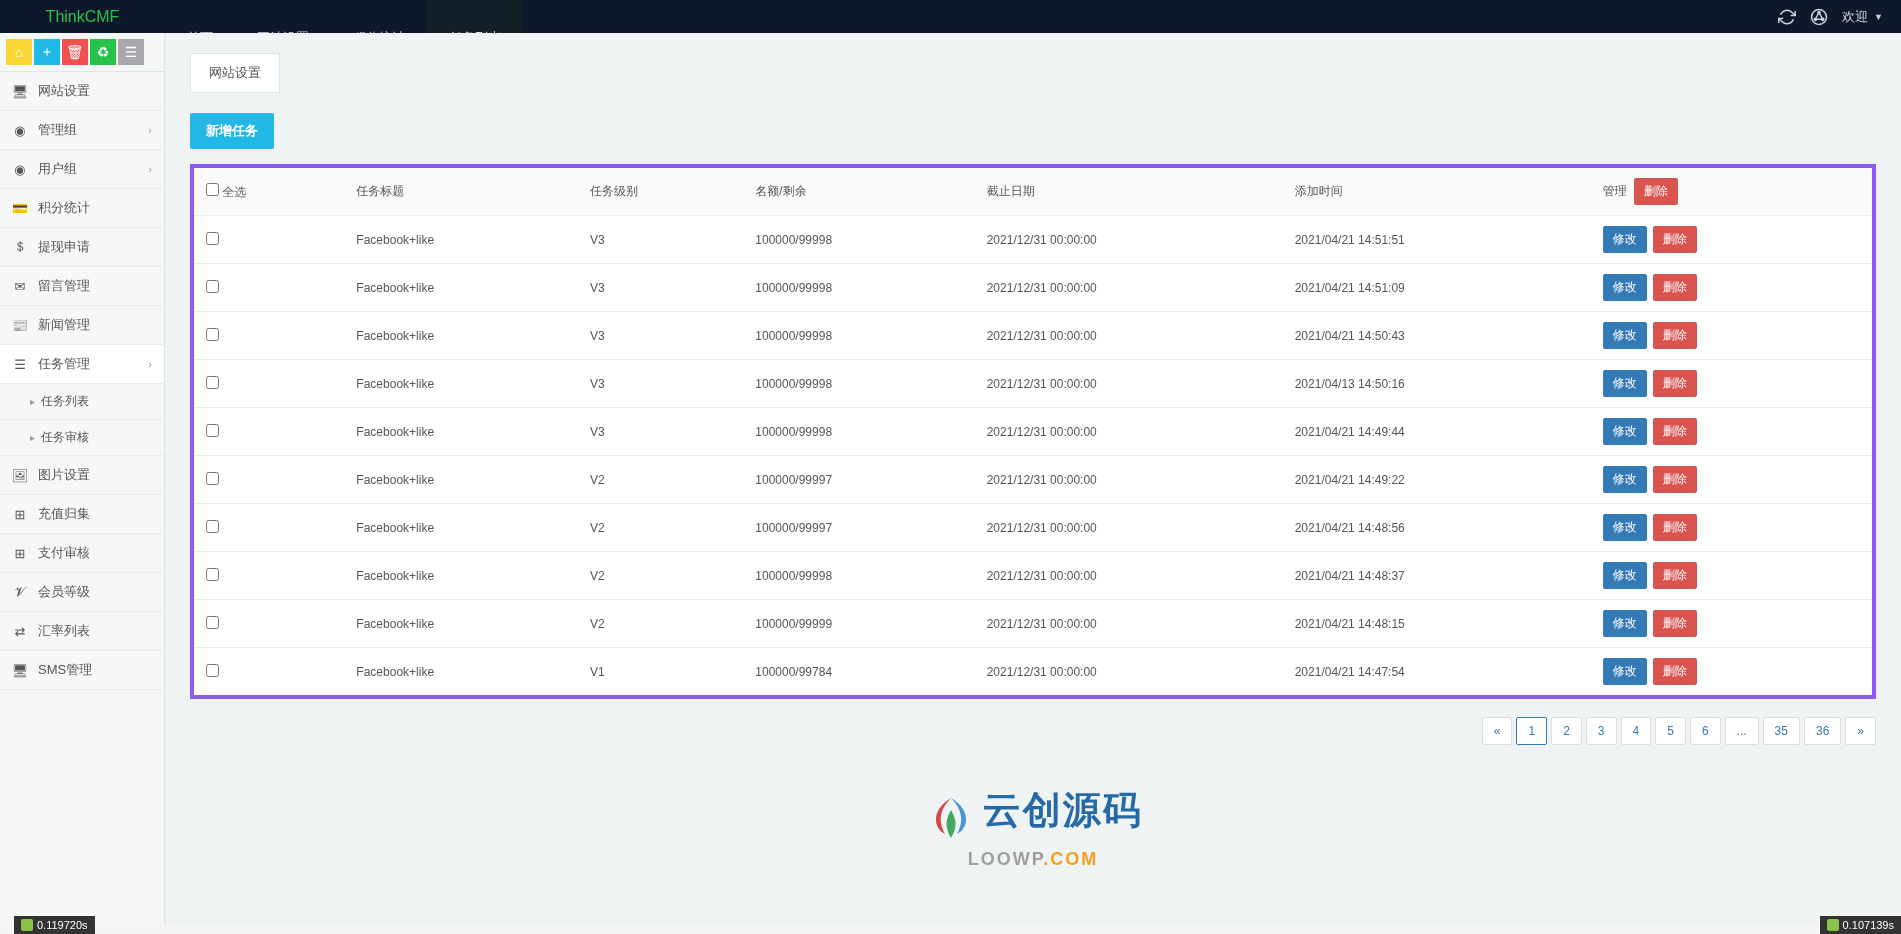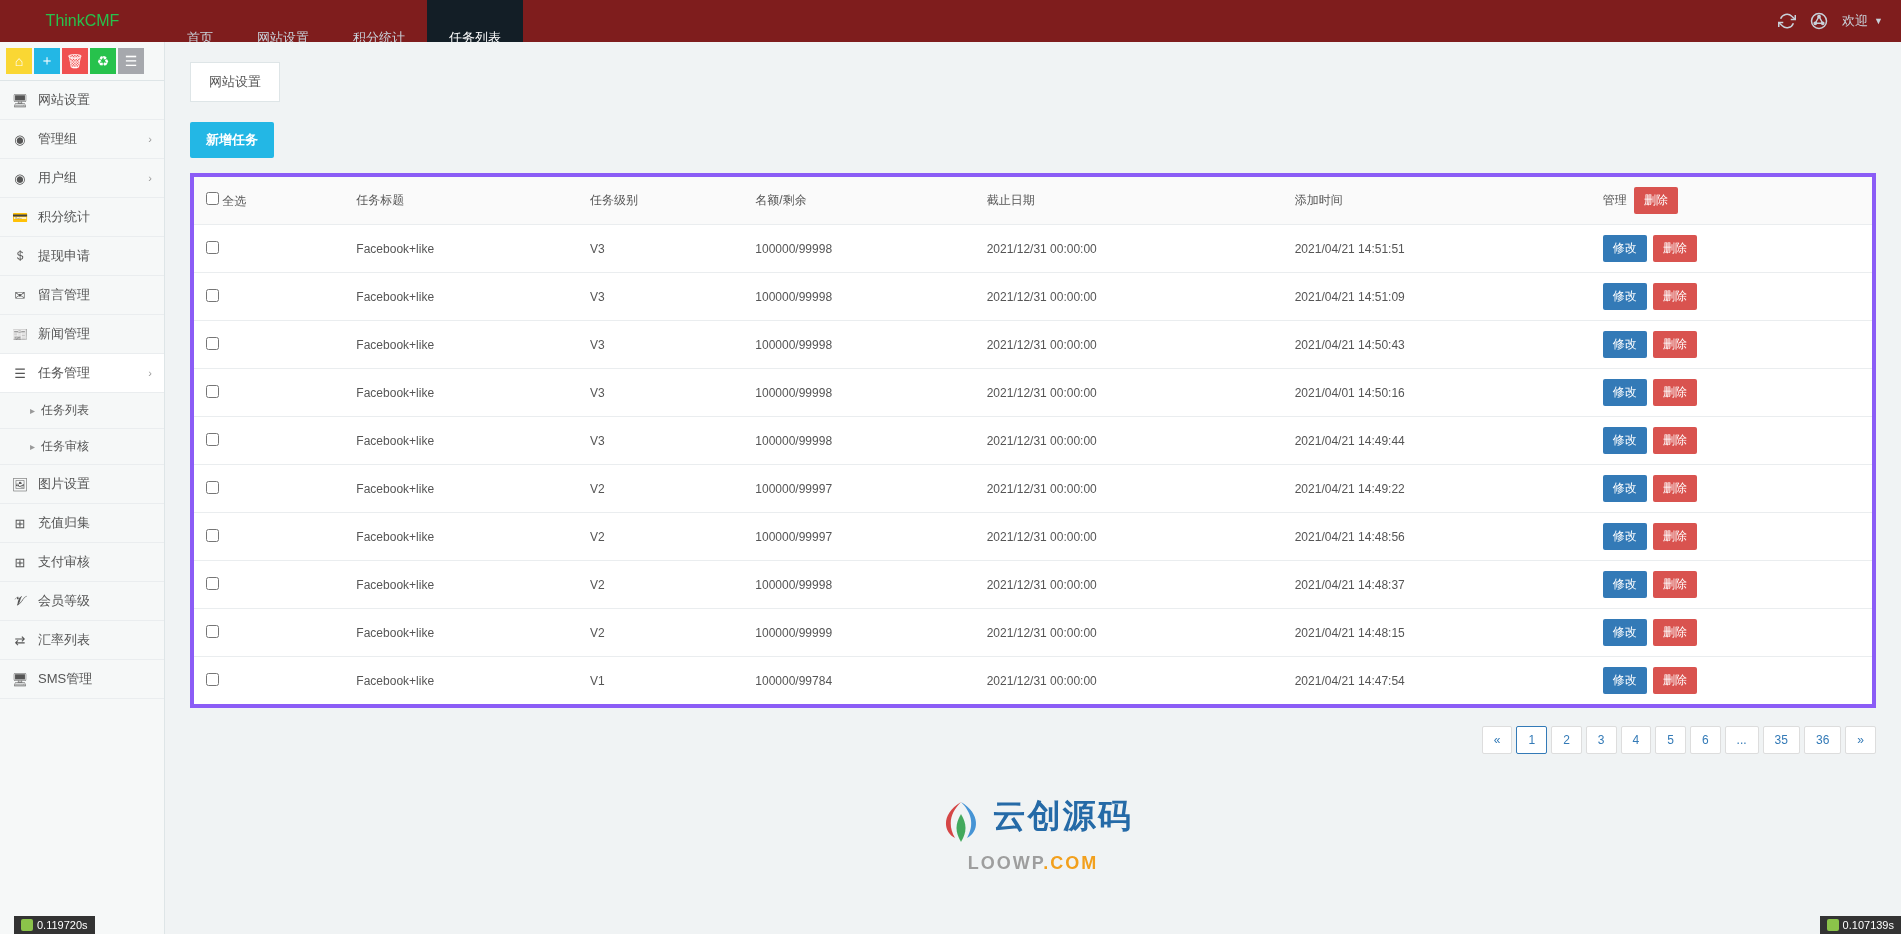--- a/index.html
+++ b/index.html
@@ -1,17 +1,17 @@
 <!DOCTYPE html>
 <html><head>
 <meta charset="utf-8">
 <style>
 * { margin: 0; padding: 0; box-sizing: border-box; }
 body { font-family: -apple-system, "Helvetica Neue", Arial, sans-serif; font-size: 13px; color: #333; background: #f5f5f5; }
-.topbar { background: #7f1d1d; height: 42px; display: flex; align-items: center; color: #fff; }
+.topbar { background: #0f172a; height: 33px; display: flex; align-items: center; color: #fff; }
 .brand { width: 165px; text-align: center; color: #27c24c; font-size: 16px; font-weight: 500; }
 .topnav { display: flex; height: 100%; }
 .topnav a { color: #c8d2da; text-decoration: none; padding: 17px 22px; line-height: 42px; font-size: 13px; display: block; }
 .topnav a.active { background: #131e26; color: #fff; }
 .topright { margin-left: auto; display: flex; align-items: center; padding-right: 18px; gap: 14px; }
 .icon-btn { color: #c8d2da; cursor: pointer; display: flex; align-items: center; gap: 6px; font-size: 13px; }
 .icon-btn svg { width: 18px; height: 18px; }
 .layout { display: flex; height: calc(100vh - 42px); }
 .sidebar { width: 165px; background: #f6f8f8; border-right: 1px solid #dee5e7; overflow-y: auto; }
 .toolbar-row { padding: 6px; display: flex; gap: 2px; border-bottom: 1px solid #dee5e7; }
@@ -30,21 +30,21 @@
 .btn-primary { background: #23b7e5; color: #fff; border: none; padding: 9px 16px; font-size: 13px; cursor: pointer; margin-bottom: 15px; border-radius: 2px; font-weight: bold; }
 .tbl { width: 100%; background: #fff; border-collapse: collapse; border: 4px solid #8b5cf6; }
 .tbl th, .tbl td { padding: 10px 12px; text-align: left; border-bottom: 1px solid #eaedef; font-size: 12px; color: #555; font-weight: normal; }
 .tbl th { background: #fafafa; }
 .btn-sm { padding: 5px 10px; color: #fff; border: none; font-size: 12px; cursor: pointer; border-radius: 2px; margin-right: 3px; }
 .btn-edit { background: #337ab7; } .btn-del { background: #d9534f; }
 .pagination { display: flex; gap: 4px; justify-content: flex-end; margin-top: 18px; }
 .pagination a { border: 1px solid #ddd; padding: 6px 11px; color: #337ab7; text-decoration: none; font-size: 12px; background: #fff; border-radius: 2px; }
 .pagination a.active { background: #fff; color: #337ab7; border-color: #337ab7; }
 .logo-wm { text-align: center; margin-top: 40px; opacity: 0.95; }
-.logo-wm .cn { font-size: 33px; color: #1b63a3; font-weight: bold; letter-spacing: 2px; }
+.logo-wm .cn { font-size: 38px; color: #1b63a3; font-weight: bold; letter-spacing: 2px; }
 .logo-wm .en { font-size: 18px; font-weight: bold; letter-spacing: 2px; }
 .logo-wm .en .grey { color: #9a9a9a; } .logo-wm .en .org { color: #f39c12; }
 .perf-badge { position: fixed; bottom: 0; background: #333; color: #fff; font-size: 11px; padding: 3px 7px; display: flex; align-items: center; gap: 4px; }
 .perf-left { left: 14px; } .perf-right { right: 0; }
 .perf-badge::before { content: ""; width: 12px; height: 12px; background: #8bc34a; border-radius: 2px; display: inline-block; }
 input[type=checkbox] { width: 13px; height: 13px; }
 .leaf-svg { display: inline-block; vertical-align: middle; }
 </style>
 </head>
 <body>
@@ -213,21 +213,21 @@
       <button class="btn-sm btn-edit">修改</button>
       <button class="btn-sm btn-del">删除</button>
     </td>
             </tr>
             <tr>
     <td><input type="checkbox" style=""></td>
     <td>Facebook+like</td>
     <td>V3</td>
     <td>100000/99998</td>
     <td>2021/12/31 00:00:00</td>
-    <td>2021/04/01 14:50:16</td>
+    <td>2021/04/13 14:50:16</td>
     <td>
       <button class="btn-sm btn-edit">修改</button>
       <button class="btn-sm btn-del">删除</button>
     </td>
             </tr>
             <tr>
     <td><input type="checkbox" style=""></td>
     <td>Facebook+like</td>
     <td>V3</td>
     <td>100000/99998</td>

